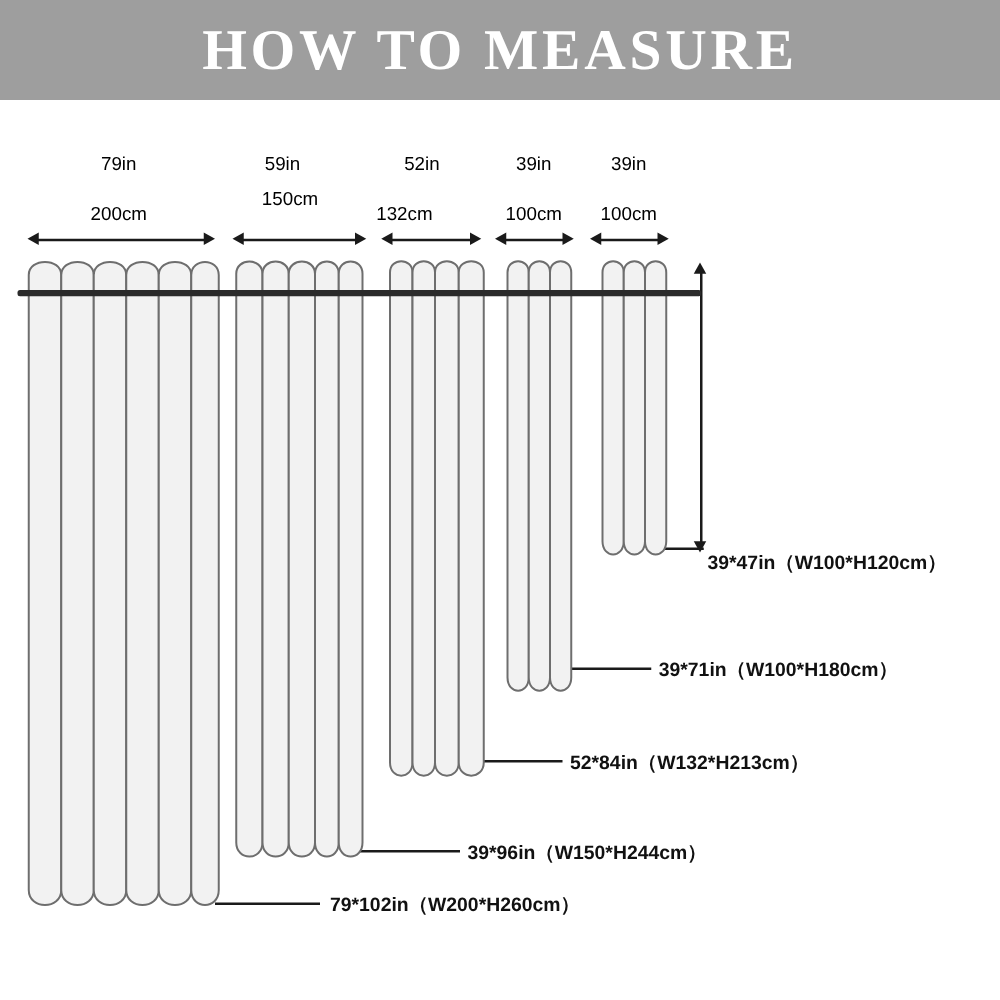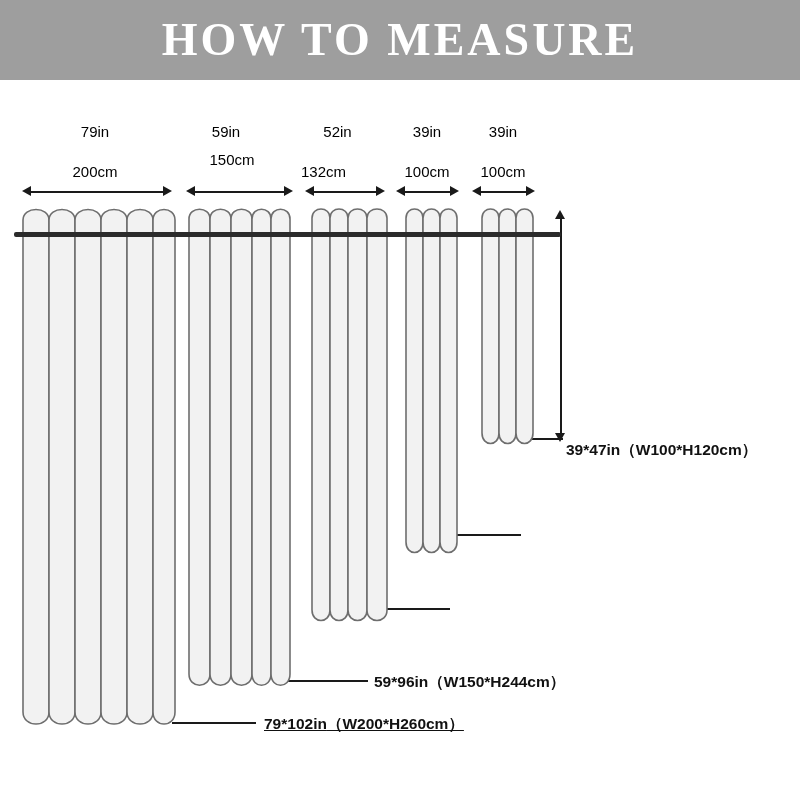--- a/index.html
+++ b/index.html
@@ -265,20 +265,26 @@
 
   <div class="leader" style="left:531px; top:438px; width:32px;"></div>
   <div class="leader" style="left:455px; top:534px; width:66px;"></div>
   <div class="leader" style="left:386px; top:608px; width:64px;"></div>
   <div class="leader" style="left:288px; top:680px; width:80px;"></div>
   <div class="leader" style="left:172px; top:722px; width:84px;"></div>
 
   <div class="callout" style="left:566px; top:428px;margin-top:12px;">
     <span>39*47in</span><span class="metric">（W100*H120cm）</span>
   </div>
+  <div class="callout" style="left:527px; top:526px;">
+    <span>39*71in</span><span class="metric">（W100*H180cm）</span>
+  </div>
+  <div class="callout" style="left:456px; top:600px;">
+    <span>52*84in</span><span class="metric">（W132*H213cm）</span>
+  </div>
   <div class="callout" style="left:374px; top:672px;">
-    <span>59*96in</span><span class="metric">（W150*H244cm）</span>
-  </div>
-  <div class="callout" style="left:264px; top:714px;text-decoration:underline;">
+    <span>39*96in</span><span class="metric">（W150*H244cm）</span>
+  </div>
+  <div class="callout" style="left:264px; top:714px;">
     <span>79*102in</span><span class="metric">（W200*H260cm）</span>
   </div>
 
 </div>
 
 </body></html>

